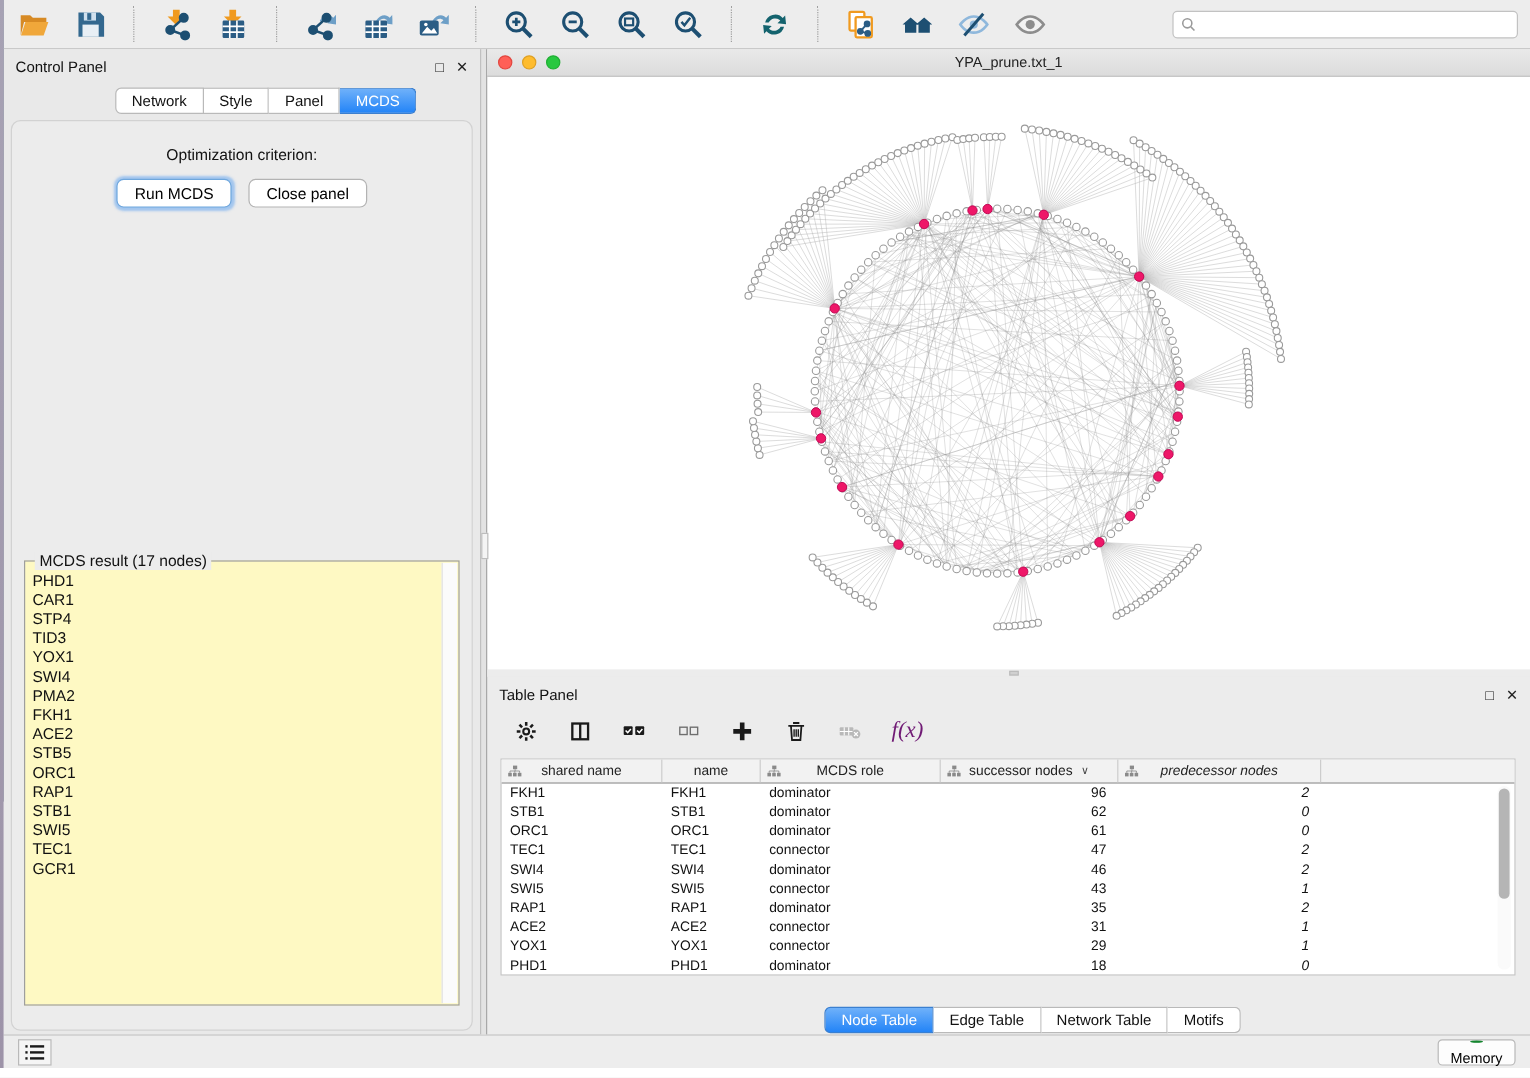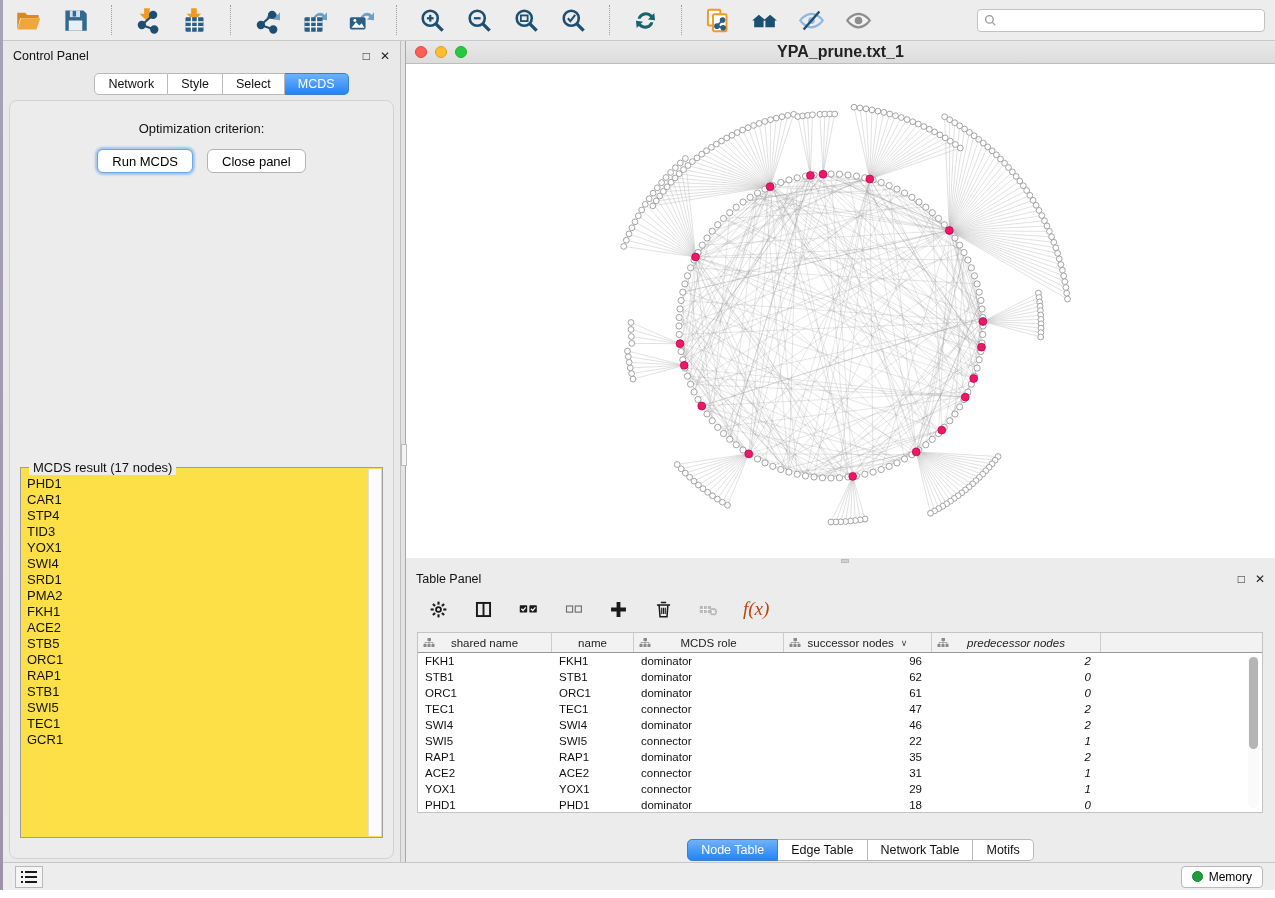--- a/index.html
+++ b/index.html
@@ -36,71 +36,71 @@
   .seg.active { background:linear-gradient(#6fb1fa,#2384f7); border-color:#3a7fd0; color:#fff; }
   .cp-body { flex:1; margin:5px 6px 3px 6px; background:#ececec; border:1px solid #d2d2d2; border-radius:8px; display:flex; flex-direction:column; min-height:0; padding:0 6px; }
   .opt-label { text-align:center; margin-top:20px; font-size:13px; }
   .dd-row { display:flex; justify-content:center; margin-top:9px; }
   .dropdown { width:312px; height:24px; background:#fff; border:1px solid #b5b5b5; border-radius:5px; display:flex; align-items:center; padding-left:9px; font-size:13px; cursor:pointer; position:relative; }
   .dd-stepper { position:absolute; right:2px; top:2px; bottom:2px; width:19px; border-radius:4px; background:linear-gradient(#7cb6fb,#2e86f8); display:flex; flex-direction:column; align-items:center; justify-content:center; gap:1px; }
   .dd-stepper span { color:#fff; font-size:7px; line-height:6px; }
   .btn-row { display:flex; justify-content:center; gap:14px; margin-top:13px; }
   .btn { background:#fff; border:1px solid #b3b3b3; border-radius:6px; height:24px; padding:0 14px; font-size:13px; cursor:pointer; font-family:inherit; }
   .btn.focused { border:1px solid #6fa7dd; box-shadow:0 0 2px 2px rgba(100,165,240,.55); }
-  .result-fieldset { margin:auto 4px 20px 4px; height:371px; border:1px solid #9e9e9e; background:#fde047; position:relative; display:flex; }
+  .result-fieldset { margin:auto 4px 20px 4px; height:371px; border:1px solid #9e9e9e; background:#fef9c3; position:relative; display:flex; }
   .result-legend { position:absolute; top:-8px; left:8px; background:#ececec; padding:0 4px; font-size:13px; }
   .result-list { flex:1; padding:8px 0 0 6px; overflow:hidden; font-size:13px; line-height:16px; }
   .li { cursor:default; }
   .result-scroll { width:13px; border-left:1px solid #e0e0e0; background:#fbfbfb; margin:1px; }
 
   
   .vsplit { width:6px; flex:none; background:#e3e3e3; border-left:1px solid #c0c0c0; border-right:1px solid #a8a8a8; position:relative; }
   .vsplit .handle { position:absolute; top:403px; left:0; width:6px; height:22px; background:#f4f4f4; border:1px solid #bdbdbd; }
   .hsplit { height:6px; flex:none; background:#ececec; position:relative; }
   .hsplit .handle { position:absolute; left:50%; top:1px; width:8px; height:4px; background:#d0d0d0; border:1px solid #bbb; }
 
   
   .right-col { flex:1; display:flex; flex-direction:column; min-width:0; }
   .net-titlebar { height:23px; flex:none; background:linear-gradient(#e9e9e9,#dcdcdc); border-bottom:1px solid #bdbdbd; display:flex; align-items:center; position:relative; }
   .lights { display:flex; gap:8px; padding-left:9px; }
   .light { width:12px; height:12px; border-radius:50%; }
   .light.red { background:#ff5f57; border:1px solid #e2463f; }
   .light.yellow { background:#febc2e; border:1px solid #dfa023; }
   .light.green { background:#28c840; border:1px solid #1faf33; }
-  .net-title { position:absolute; left:0; right:0; text-align:center; font-size:16px; color:#222;font-weight:bold; }
+  .net-title { position:absolute; left:0; right:0; text-align:center; font-size:12px; color:#222; }
   .net-canvas { height:494px; flex:none; background:#fff; overflow:hidden; }
   .net-canvas svg { display:block; }
 
   
   .table-panel { flex:1; background:#ececec; display:flex; flex-direction:column; min-height:0; }
   .tp-header { height:24px; display:flex; align-items:center; padding:6px 10px 0 10px; flex:none; }
   .tp-title { font-size:12.5px; }
   .tp-toolbar { height:42px; flex:none; display:flex; align-items:center; gap:24px; padding-left:22px; }
   .tt-btn { background:none; border:none; cursor:pointer; display:flex; align-items:center; }
   .tt-btn svg { width:21px; height:21px; }
-  .fx { font-family:"Liberation Serif","DejaVu Serif",serif; font-style:italic; font-size:19px; color:#c2410c; }
+  .fx { font-family:"Liberation Serif","DejaVu Serif",serif; font-style:italic; font-size:19px; color:#701a75; }
   .table-wrap { margin:2px 12px 0 11px; background:#fff; border:1px solid #c4c4c4; height:181px; flex:none; position:relative; display:flex; flex-direction:column; }
   .thead { display:flex; height:20px; flex:none; background:#f2f2f2; border-bottom:1px solid #999; }
   .th { display:flex; align-items:center; justify-content:center; position:relative; border-right:1px solid #cdcdcd; font-size:11.5px; color:#222; cursor:pointer; }
   .th svg.hier { position:absolute; left:5px; width:12px; height:12px; }
   .sort { font-size:9px; color:#444; margin-left:7px; }
   .c0{width:134px;} .c1{width:82px;} .c2{width:150px;} .c3{width:148px;} .c4{width:169px;font-style:italic;} .cf{flex:1; border-right:none;}
   .trow { display:flex; height:16px; flex:none; align-items:center; font-size:11.5px; }
   .td { padding-left:7px; overflow:hidden; white-space:nowrap; }
   .td.num { text-align:right; padding-right:10px; padding-left:0; }
   .tbody { overflow:hidden; flex:1; }
   .tscroll { position:absolute; top:22px; right:3px; width:11px; bottom:4px; background:#fafafa; border-radius:6px; }
   .tscroll .thumb { position:absolute; top:2px; left:1px; width:9px; height:92px; background:#b5b5b5; border-radius:5px; }
   .tp-tabs { display:flex; justify-content:center; margin-top:10px; }
 
   
   .statusbar { height:28px; flex:none; background:#ededed; border-top:1px solid #c6c6c6; display:flex; align-items:center; padding:0 12px; }
   .menu-btn { width:28px; height:22px; background:#f5f5f5; border:1px solid #b9b9b9; display:flex; align-items:center; justify-content:center; cursor:pointer; }
   .menu-btn svg { width:16px; height:14px; }
-  .mem-btn { margin-left:auto; height:22px; background:#fdfdfd; border:1px solid #b8b8b8; border-radius:4px; display:flex; align-items:center; gap:6px; padding:0 10px; font-size:12px; cursor:pointer; }
+  .mem-btn { margin-left:auto; height:22px; background:#fdfdfd; border:1px solid #b8b8b8; border-radius:4px; display:flex; align-items:center; gap:6px; padding:0 10px; font-size:12px; cursor:pointer;flex-direction:column; }
   .mem-dot { width:11px; height:11px; border-radius:50%; background:#1d9e3c; border:1px solid #15852f; }
 </style>
 </head>
 <body>
 
 <div class="desktop">
   <div class="left-strip"></div>
   <div class="app">
 
     <div class="toolbar">
@@ -266,39 +266,38 @@
         <div class="cp-header">
           <span class="cp-title">Control Panel</span>
           <span class="win-ctrls">
             <span class="wc">□</span>
             <span class="wc">✕</span>
           </span>
         </div>
         <div class="seg-row">
             <div class="seg">Network</div>
             <div class="seg">Style</div>
-            <div class="seg">Select</div>
+            <div class="seg">Panel</div>
             <div class="seg active">MCDS</div>
           </div>
         <div class="cp-body">
           <div class="opt-label">Optimization criterion:</div>
           <div class="btn-row">
             <button class="btn focused">Run MCDS</button>
             <button class="btn">Close panel</button>
           </div>
           <div class="result-fieldset">
             <span class="result-legend">MCDS result (17 nodes)</span>
             <div class="result-list">
                 <div class="li">PHD1</div>
                 <div class="li">CAR1</div>
                 <div class="li">STP4</div>
                 <div class="li">TID3</div>
                 <div class="li">YOX1</div>
                 <div class="li">SWI4</div>
-                <div class="li">SRD1</div>
                 <div class="li">PMA2</div>
                 <div class="li">FKH1</div>
                 <div class="li">ACE2</div>
                 <div class="li">STB5</div>
                 <div class="li">ORC1</div>
                 <div class="li">RAP1</div>
                 <div class="li">STB1</div>
                 <div class="li">SWI5</div>
                 <div class="li">TEC1</div>
                 <div class="li">GCR1</div>
@@ -1280,21 +1279,21 @@
                   <div class="td c1">SWI4</div>
                   <div class="td c2">dominator</div>
                   <div class="td c3 num">46</div>
                   <div class="td c4 num">2</div>
                   <div class="td cf"></div>
                 </div>
                 <div class="trow">
                   <div class="td c0">SWI5</div>
                   <div class="td c1">SWI5</div>
                   <div class="td c2">connector</div>
-                  <div class="td c3 num">22</div>
+                  <div class="td c3 num">43</div>
                   <div class="td c4 num">1</div>
                   <div class="td cf"></div>
                 </div>
                 <div class="trow">
                   <div class="td c0">RAP1</div>
                   <div class="td c1">RAP1</div>
                   <div class="td c2">dominator</div>
                   <div class="td c3 num">35</div>
                   <div class="td c4 num">2</div>
                   <div class="td cf"></div>

